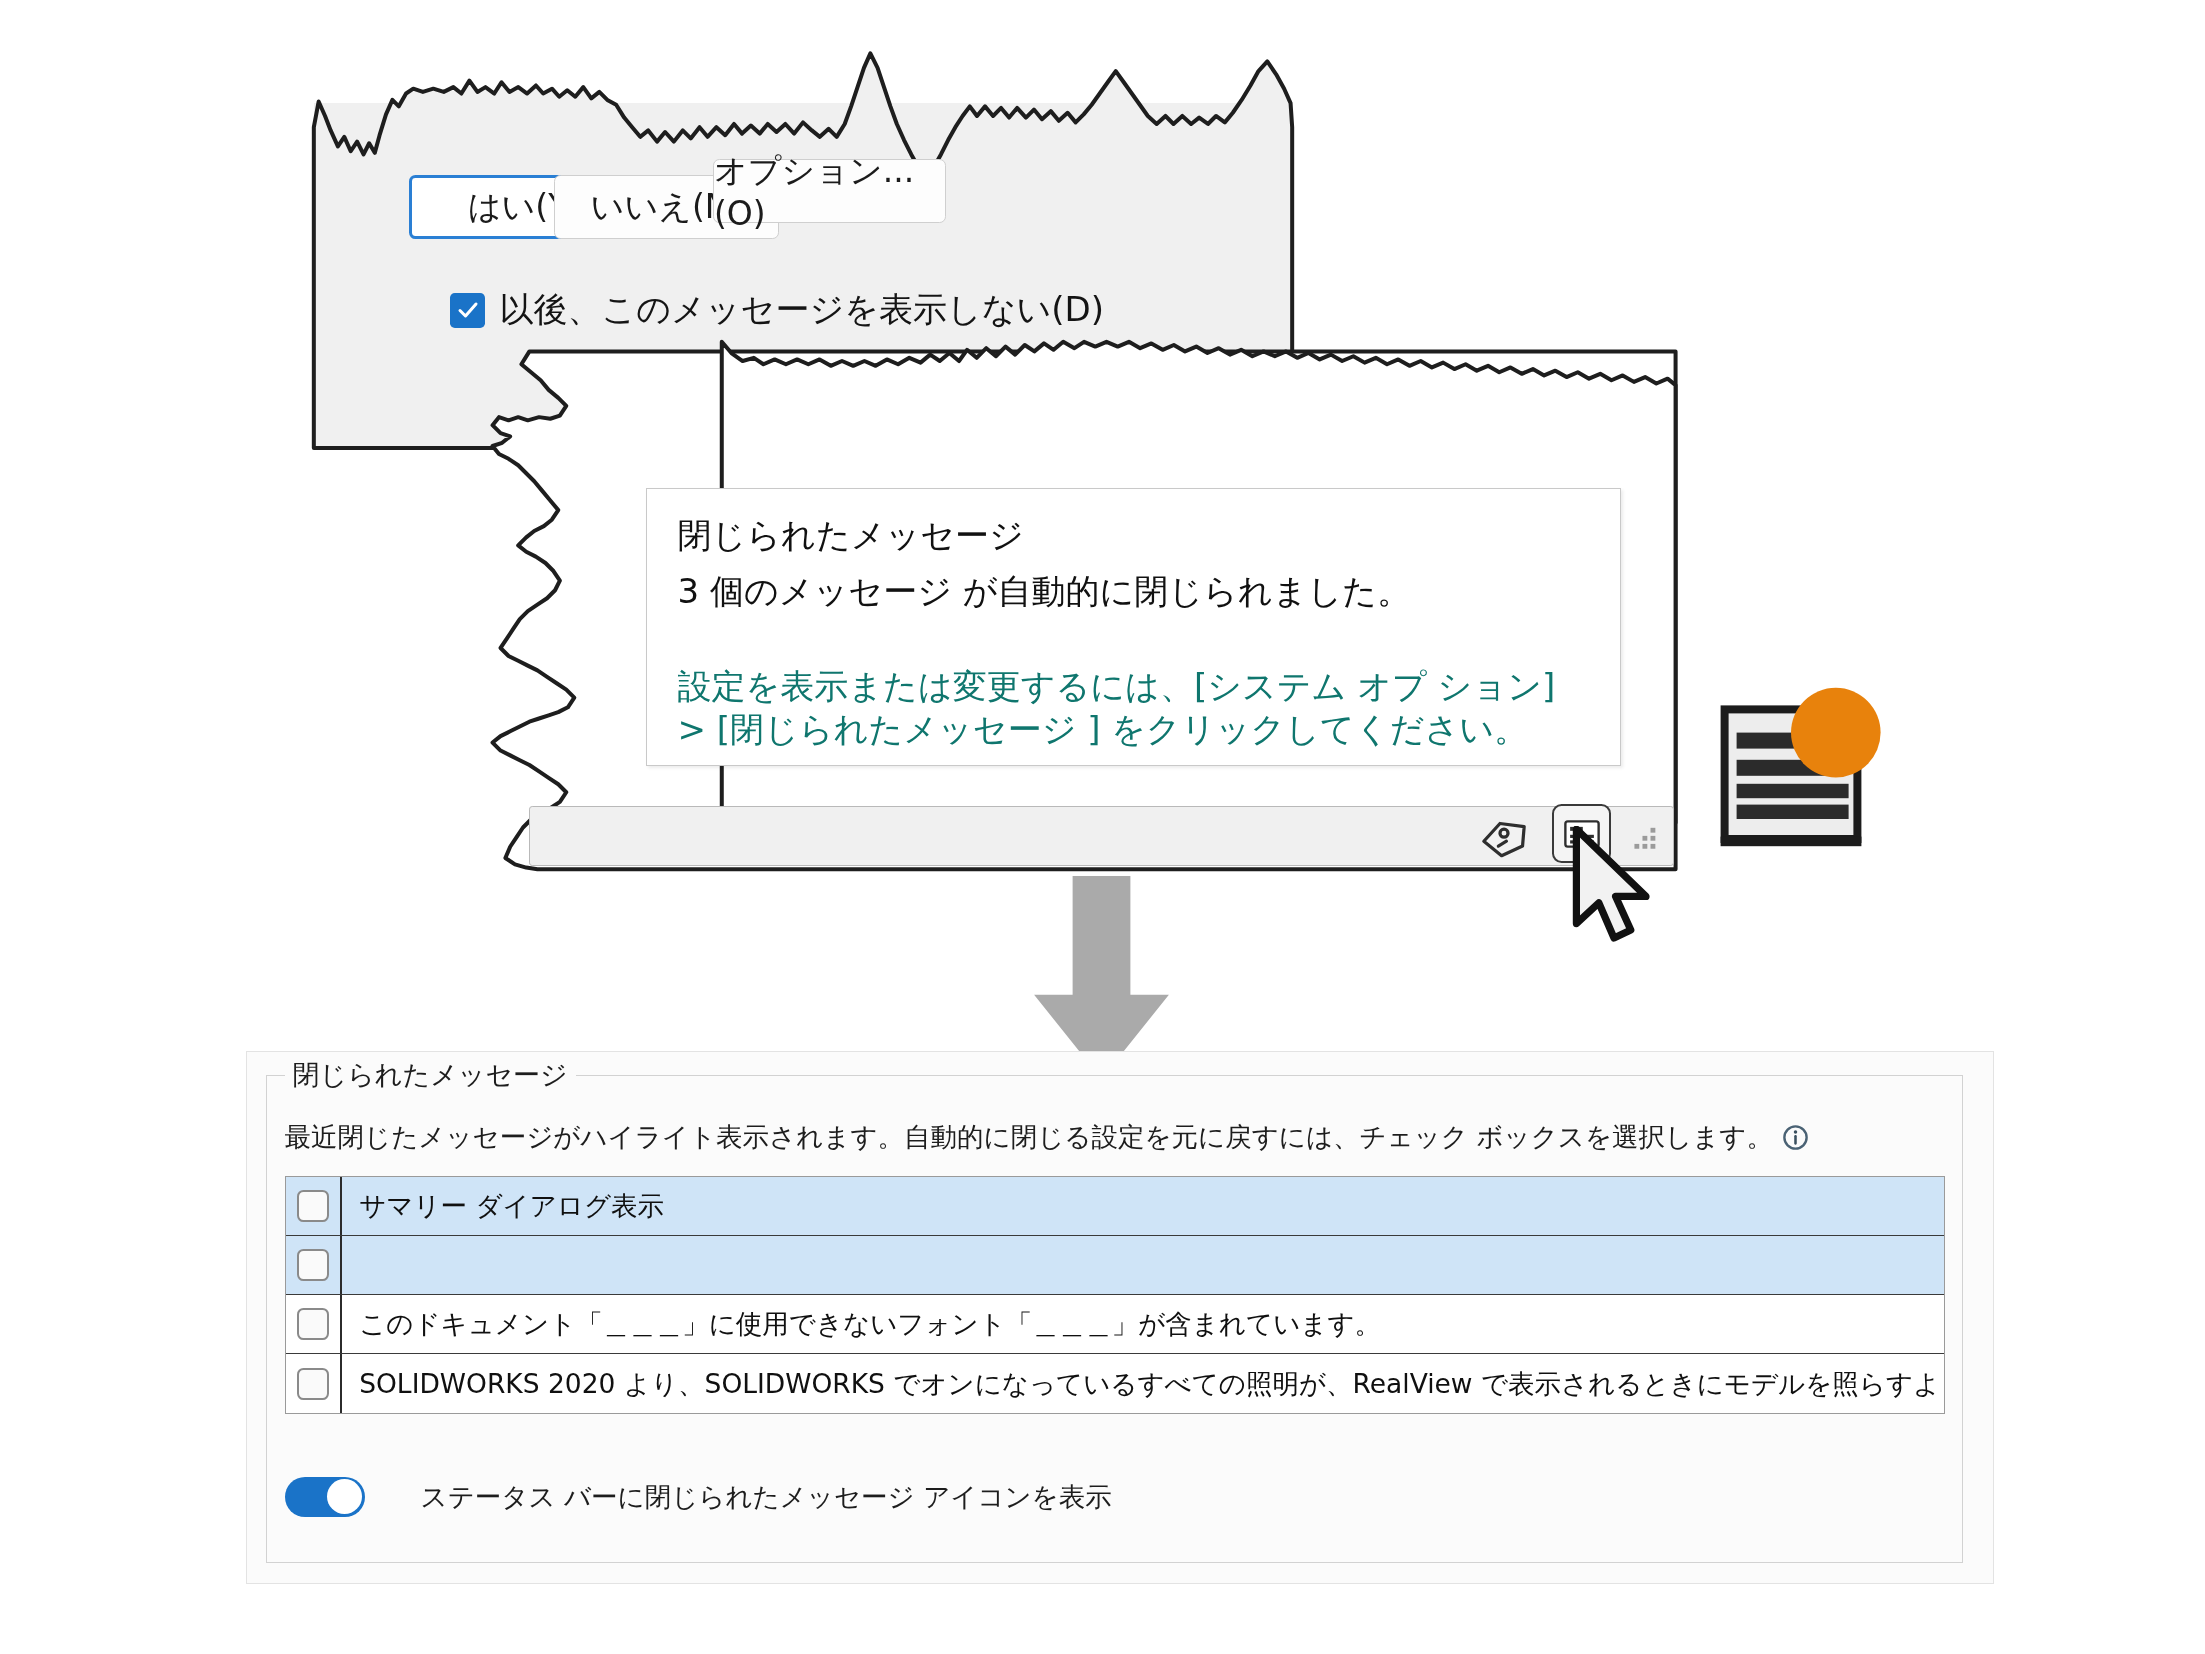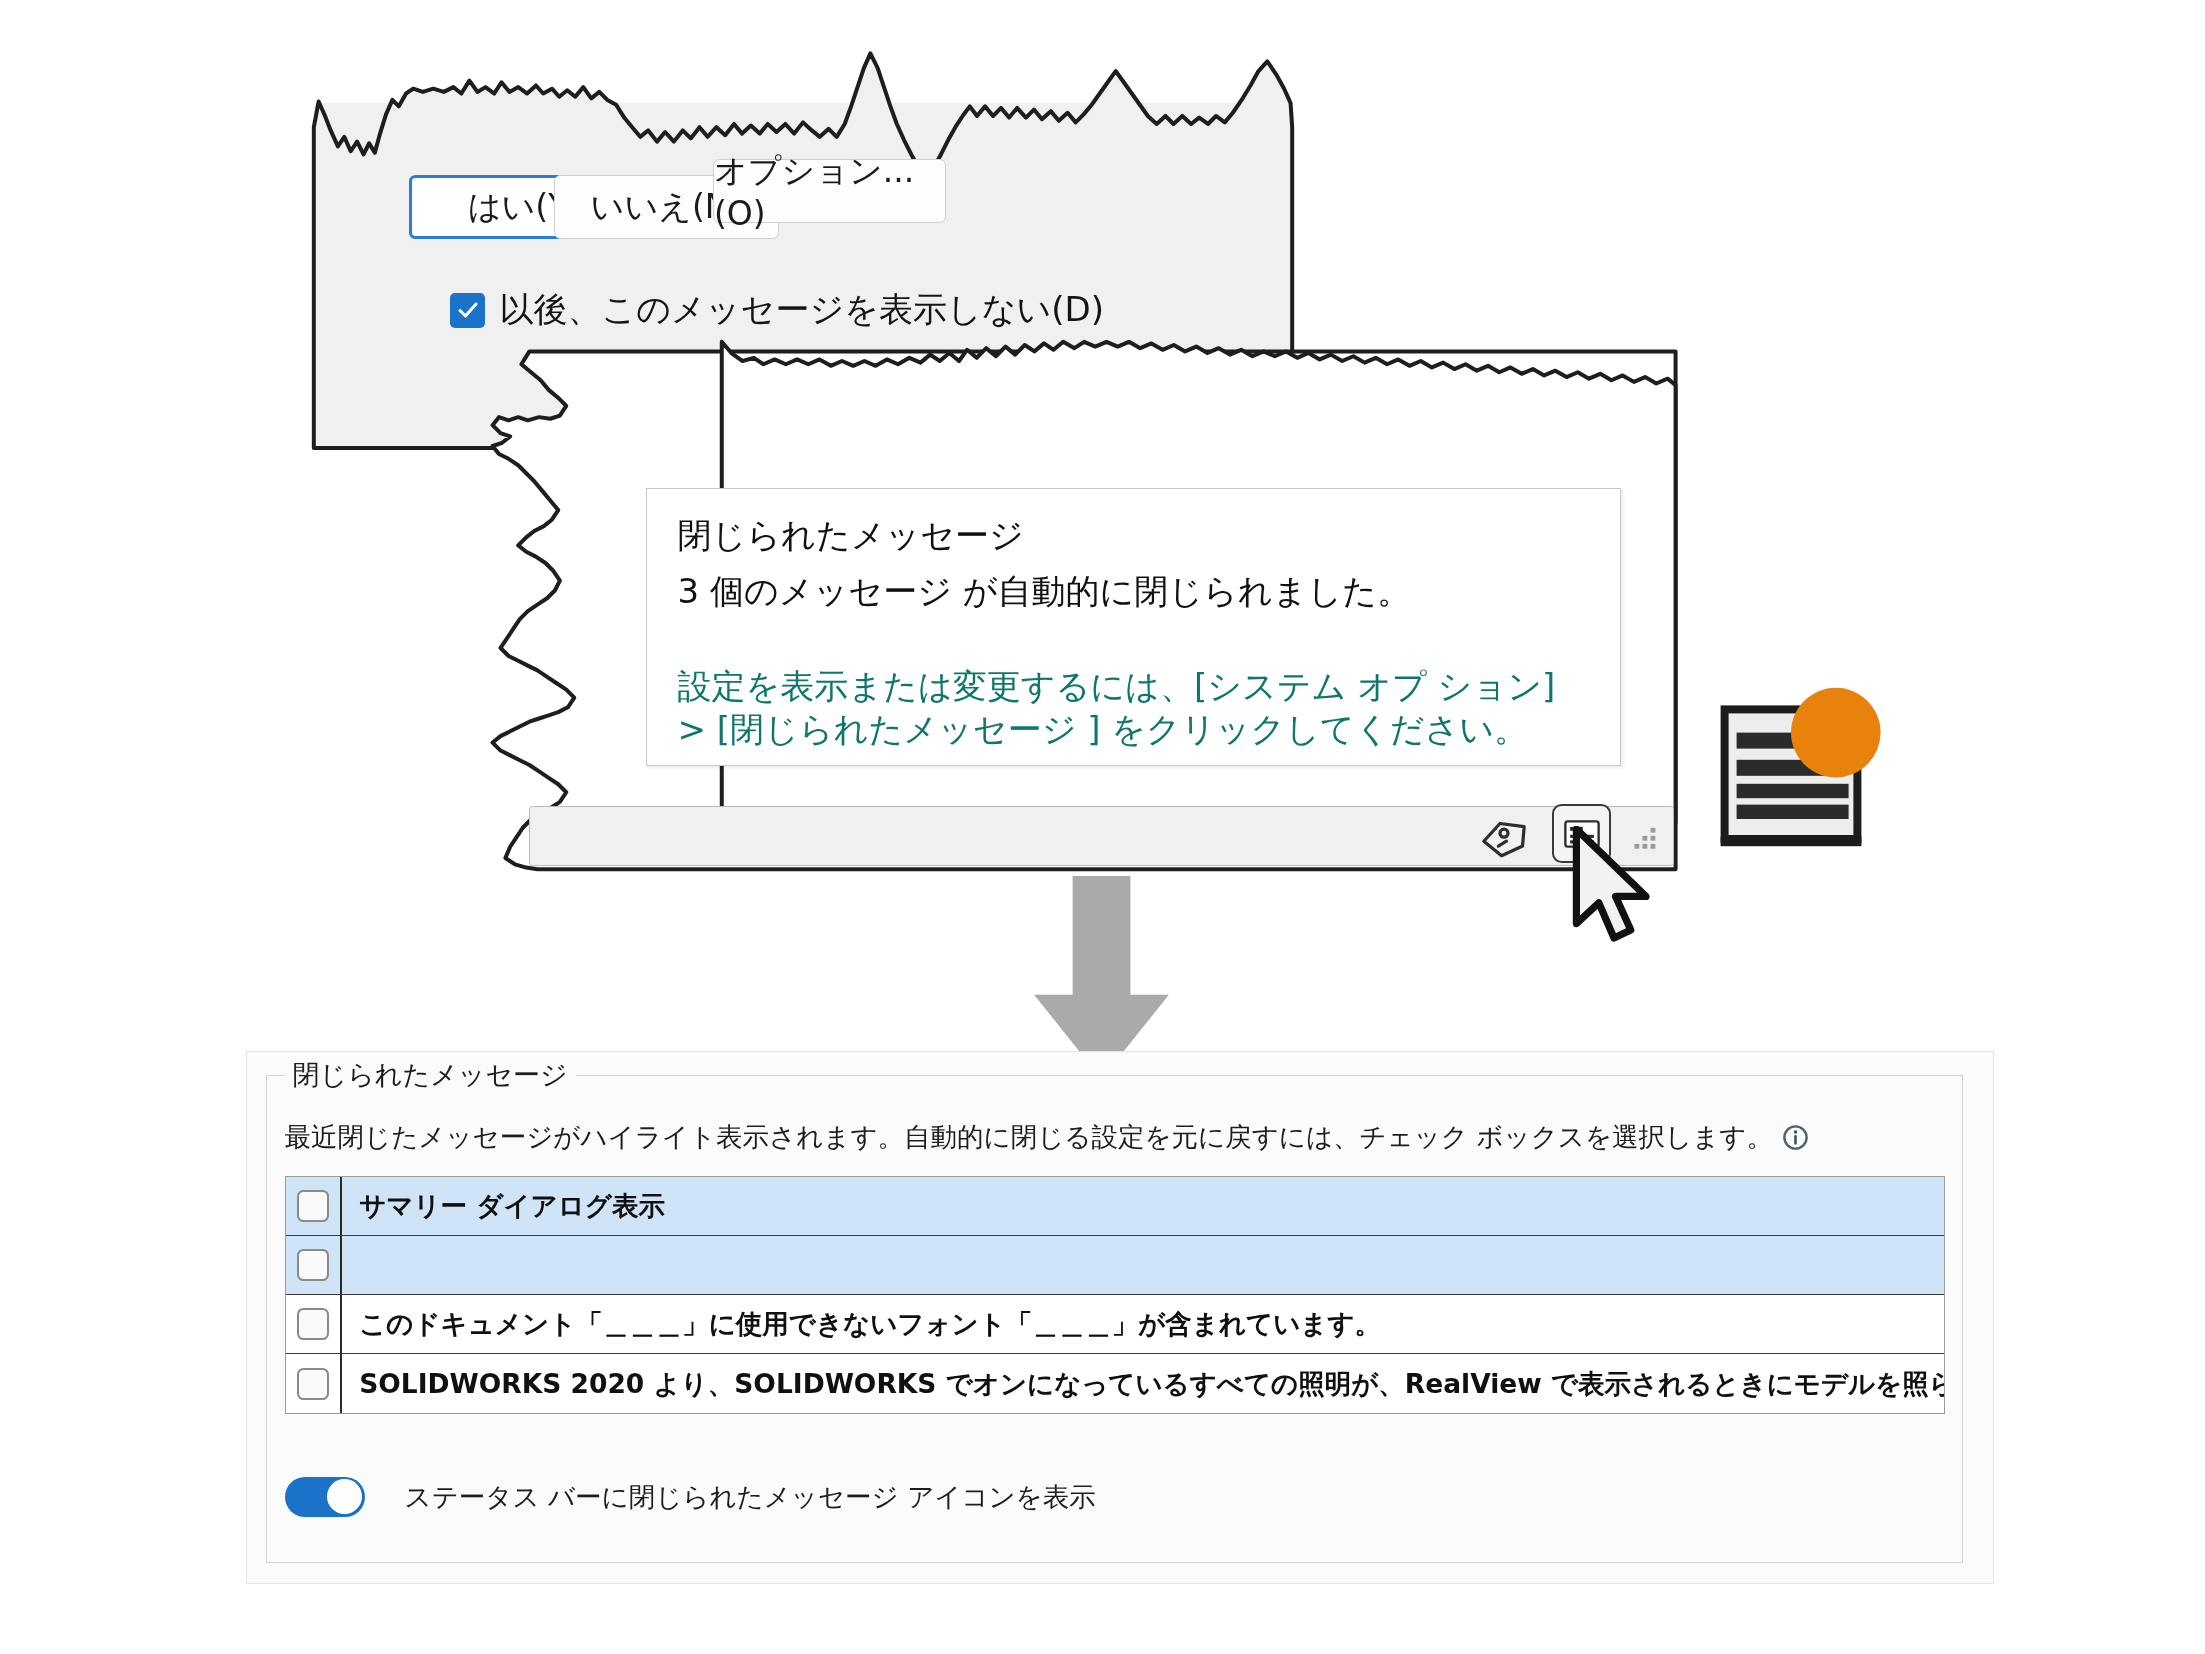--- a/index.html
+++ b/index.html
@@ -114,40 +114,39 @@
   #infoIcon{width:27px;height:27px;flex:none;}
 
   
   #msgList{
     position:absolute;left:17.6px;top:100px;width:1660px;
     border:1.6px solid #9a9a9a;box-sizing:border-box;background:#ffffff;
   }
   .mrow{
     display:flex;align-items:center;height:59px;box-sizing:border-box;
     border-bottom:1.6px solid #3a3a3a;
-    font-weight:bold;
   }
   .mrow:last-child{border-bottom:none;}
   .mrow.hl{background:#cfe4f7;}
   .mcell-chk{
     width:56px;flex:none;display:flex;align-items:center;justify-content:center;
     border-right:2.4px solid #2b2b2b;height:100%;box-sizing:border-box;
   }
   .chk-empty{
     width:32px;height:32px;border:2.4px solid #8a8a8a;border-radius:6.4px;
     background:#fafafa;box-sizing:border-box;
   }
   .mcell-txt{
     padding-left:17.6px;font-size:26.5px;color:#101010;
     font-family:"DejaVu Sans","Liberation Sans",sans-serif;white-space:nowrap;
     overflow:hidden;text-overflow:clip;
   }
 
   
-  #toggleRow{position:absolute;left:17.6px;top:401px;display:flex;align-items:center;gap:40px;}
+  #toggleRow{position:absolute;left:17.6px;top:401px;display:flex;align-items:center;gap:56px;}
   #toggleSwitch{
     width:80px;height:40px;border-radius:20px;background:#1a73c8;
     position:relative;flex:none;
   }
   #toggleSwitch .knob{
     position:absolute;right:2.4px;top:2.4px;width:35px;height:35px;border-radius:17.6px;background:#ffffff;
   }
   #toggleLabel{font-size:26.5px;color:#1d1d1d;font-family:"DejaVu Sans","Liberation Sans",sans-serif;white-space:nowrap;}
 </style>
 </head>

